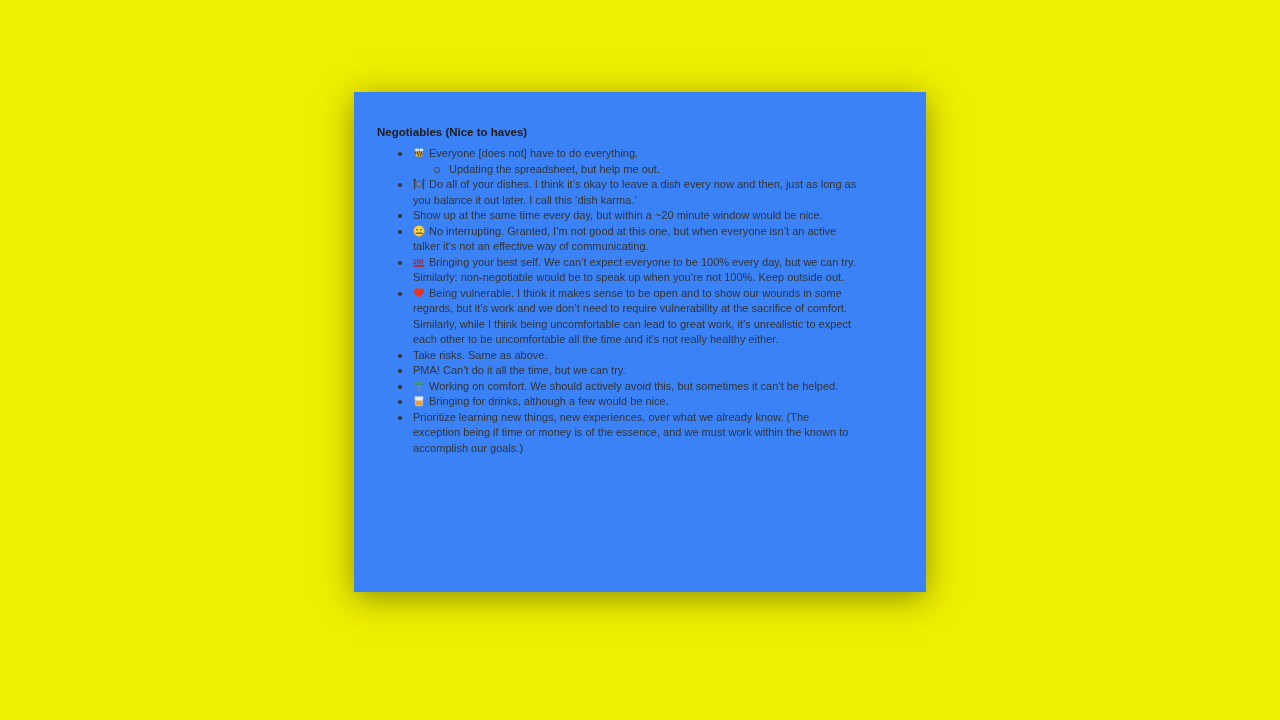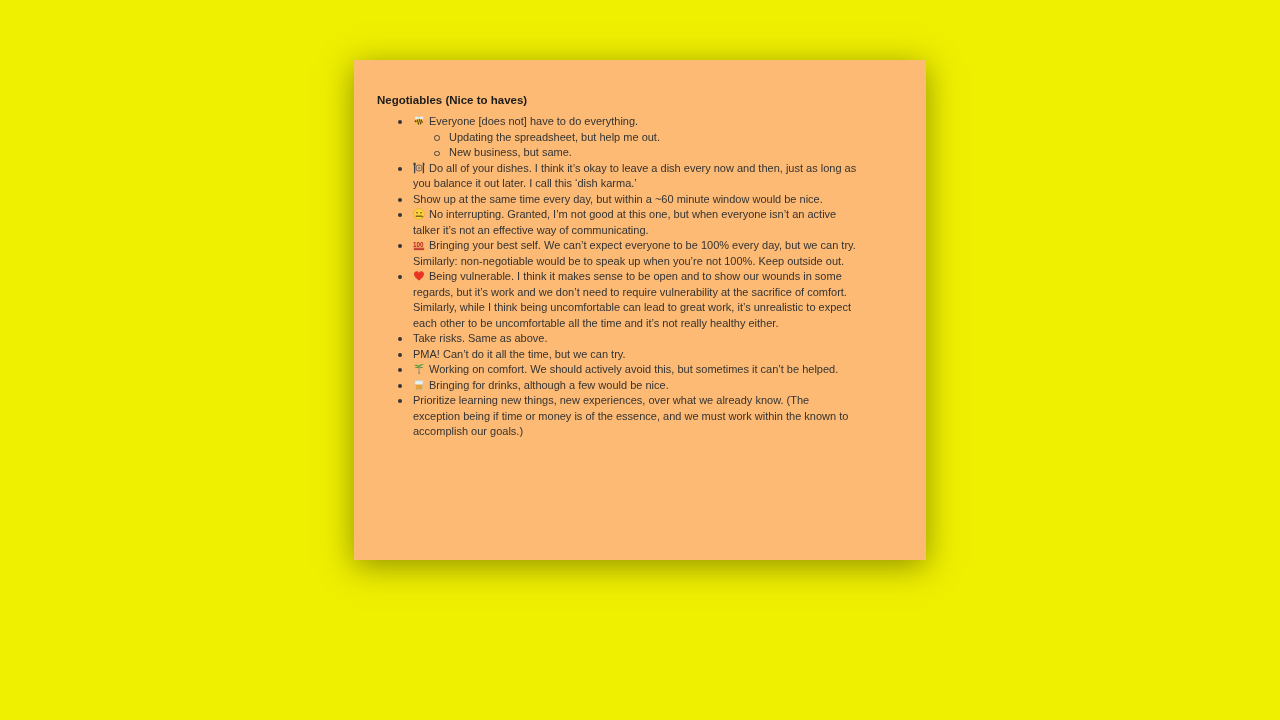--- a/index.html
+++ b/index.html
@@ -7,24 +7,24 @@
   body {
     background: #EFEF00;
     font-family: "Liberation Sans", "DejaVu Sans", sans-serif;
     color: #333;
   }
   .stage {
     width: 1280px; height: 720px;
     display: flex; justify-content: center; align-items: flex-start;
   }
   .card {
-    margin-top: 60px;
+    margin-top: 92px;
     width: 572px;
     height: 500px;
-    background: #fdba74;
+    background: #3b82f6;
     box-shadow: 0 6px 30px rgba(70, 70, 0, 0.55);
     padding: 33px 69px 0 23px;
   }
   .doc-title {
     font-size: 11.5px;
     font-weight: bold;
     color: #1c1c1c;
     line-height: 15px;
   }
   ul { list-style: none; }
@@ -62,30 +62,29 @@
     <div class="doc-title">Negotiables (Nice to haves)</div>
     <ul class="lvl1" id="doc-list">
         <li><span class="emoji"><svg viewBox="0 0 12 12">
               <ellipse cx="3.9" cy="3" rx="2.1" ry="1.4" fill="#dceef6"></ellipse>
               <ellipse cx="8.3" cy="3" rx="2.1" ry="1.4" fill="#dceef6"></ellipse>
               <ellipse cx="6.1" cy="7" rx="3.8" ry="3" fill="#f3c13c"></ellipse>
               <path d="M4.3 4.6 L5.7 9.7 M6.3 4.1 L7.8 9.4 M8.2 4.6 L9.4 8" stroke="#5f4015" stroke-width="1.1" fill="none"></path>
               <circle cx="2.6" cy="6.2" r="1" fill="#5f4015"></circle>
             </svg></span><span>Everyone [does not] have to do everything.</span><ul class="lvl2">
             <li><span>Updating the spreadsheet, but help me out.</span></li>
-            <li><span>New business, but same.</span></li>
           </ul></li>
         <li><span class="emoji"><svg viewBox="0 0 12 12">
               <circle cx="6" cy="6" r="3.1" fill="none" stroke="#5a5a5a" stroke-width="0.9"></circle>
               <circle cx="6" cy="6" r="1.3" fill="#8a8a8a"></circle>
               <path d="M1.6 0.8 V11.2 M10.4 0.8 V11.2" stroke="#3f3f3f" stroke-width="1.3" fill="none"></path>
               <path d="M0.7 0.8 V3.4 M2.5 0.8 V3.4" stroke="#3f3f3f" stroke-width="0.6" fill="none"></path>
               <path d="M10.4 0.8 C11.4 1.6 11.5 3 10.4 4" stroke="#3f3f3f" stroke-width="0.6" fill="none"></path>
             </svg></span><span>Do all of your dishes. I think it’s okay to leave a dish every now and then, just as long as you balance it out later. I call this ‘dish karma.’</span></li>
-        <li><span>Show up at the same time every day, but within a ~60 minute window would be nice.</span></li>
+        <li><span>Show up at the same time every day, but within a ~20 minute window would be nice.</span></li>
         <li><span class="emoji"><svg viewBox="0 0 12 12">
               <circle cx="6" cy="6" r="5.4" fill="#fdd23e" stroke="#d8a51d" stroke-width="0.5"></circle>
               <circle cx="4" cy="4.7" r="0.8" fill="#57410f"></circle>
               <circle cx="8" cy="4.7" r="0.8" fill="#57410f"></circle>
               <path d="M2.7 8.1 H9.1" stroke="#57410f" stroke-width="1" fill="none"></path>
               <path d="M3.6 8.1 v0.9 M5.1 8.1 v0.9 M6.6 8.1 v0.9 M8.1 8.1 v0.9" stroke="#57410f" stroke-width="0.5" fill="none"></path>
               <circle cx="9.6" cy="8.7" r="0.8" fill="#8c6d1f"></circle>
             </svg></span><span>No interrupting. Granted, I’m not good at this one, but when everyone isn’t an active talker it’s not an effective way of communicating.</span></li>
         <li><span class="emoji"><svg viewBox="0 0 14 12">
               <text x="0" y="8.2" font-size="7.4" font-weight="bold" fill="#b5221e" font-family="sans-serif">100</text>

